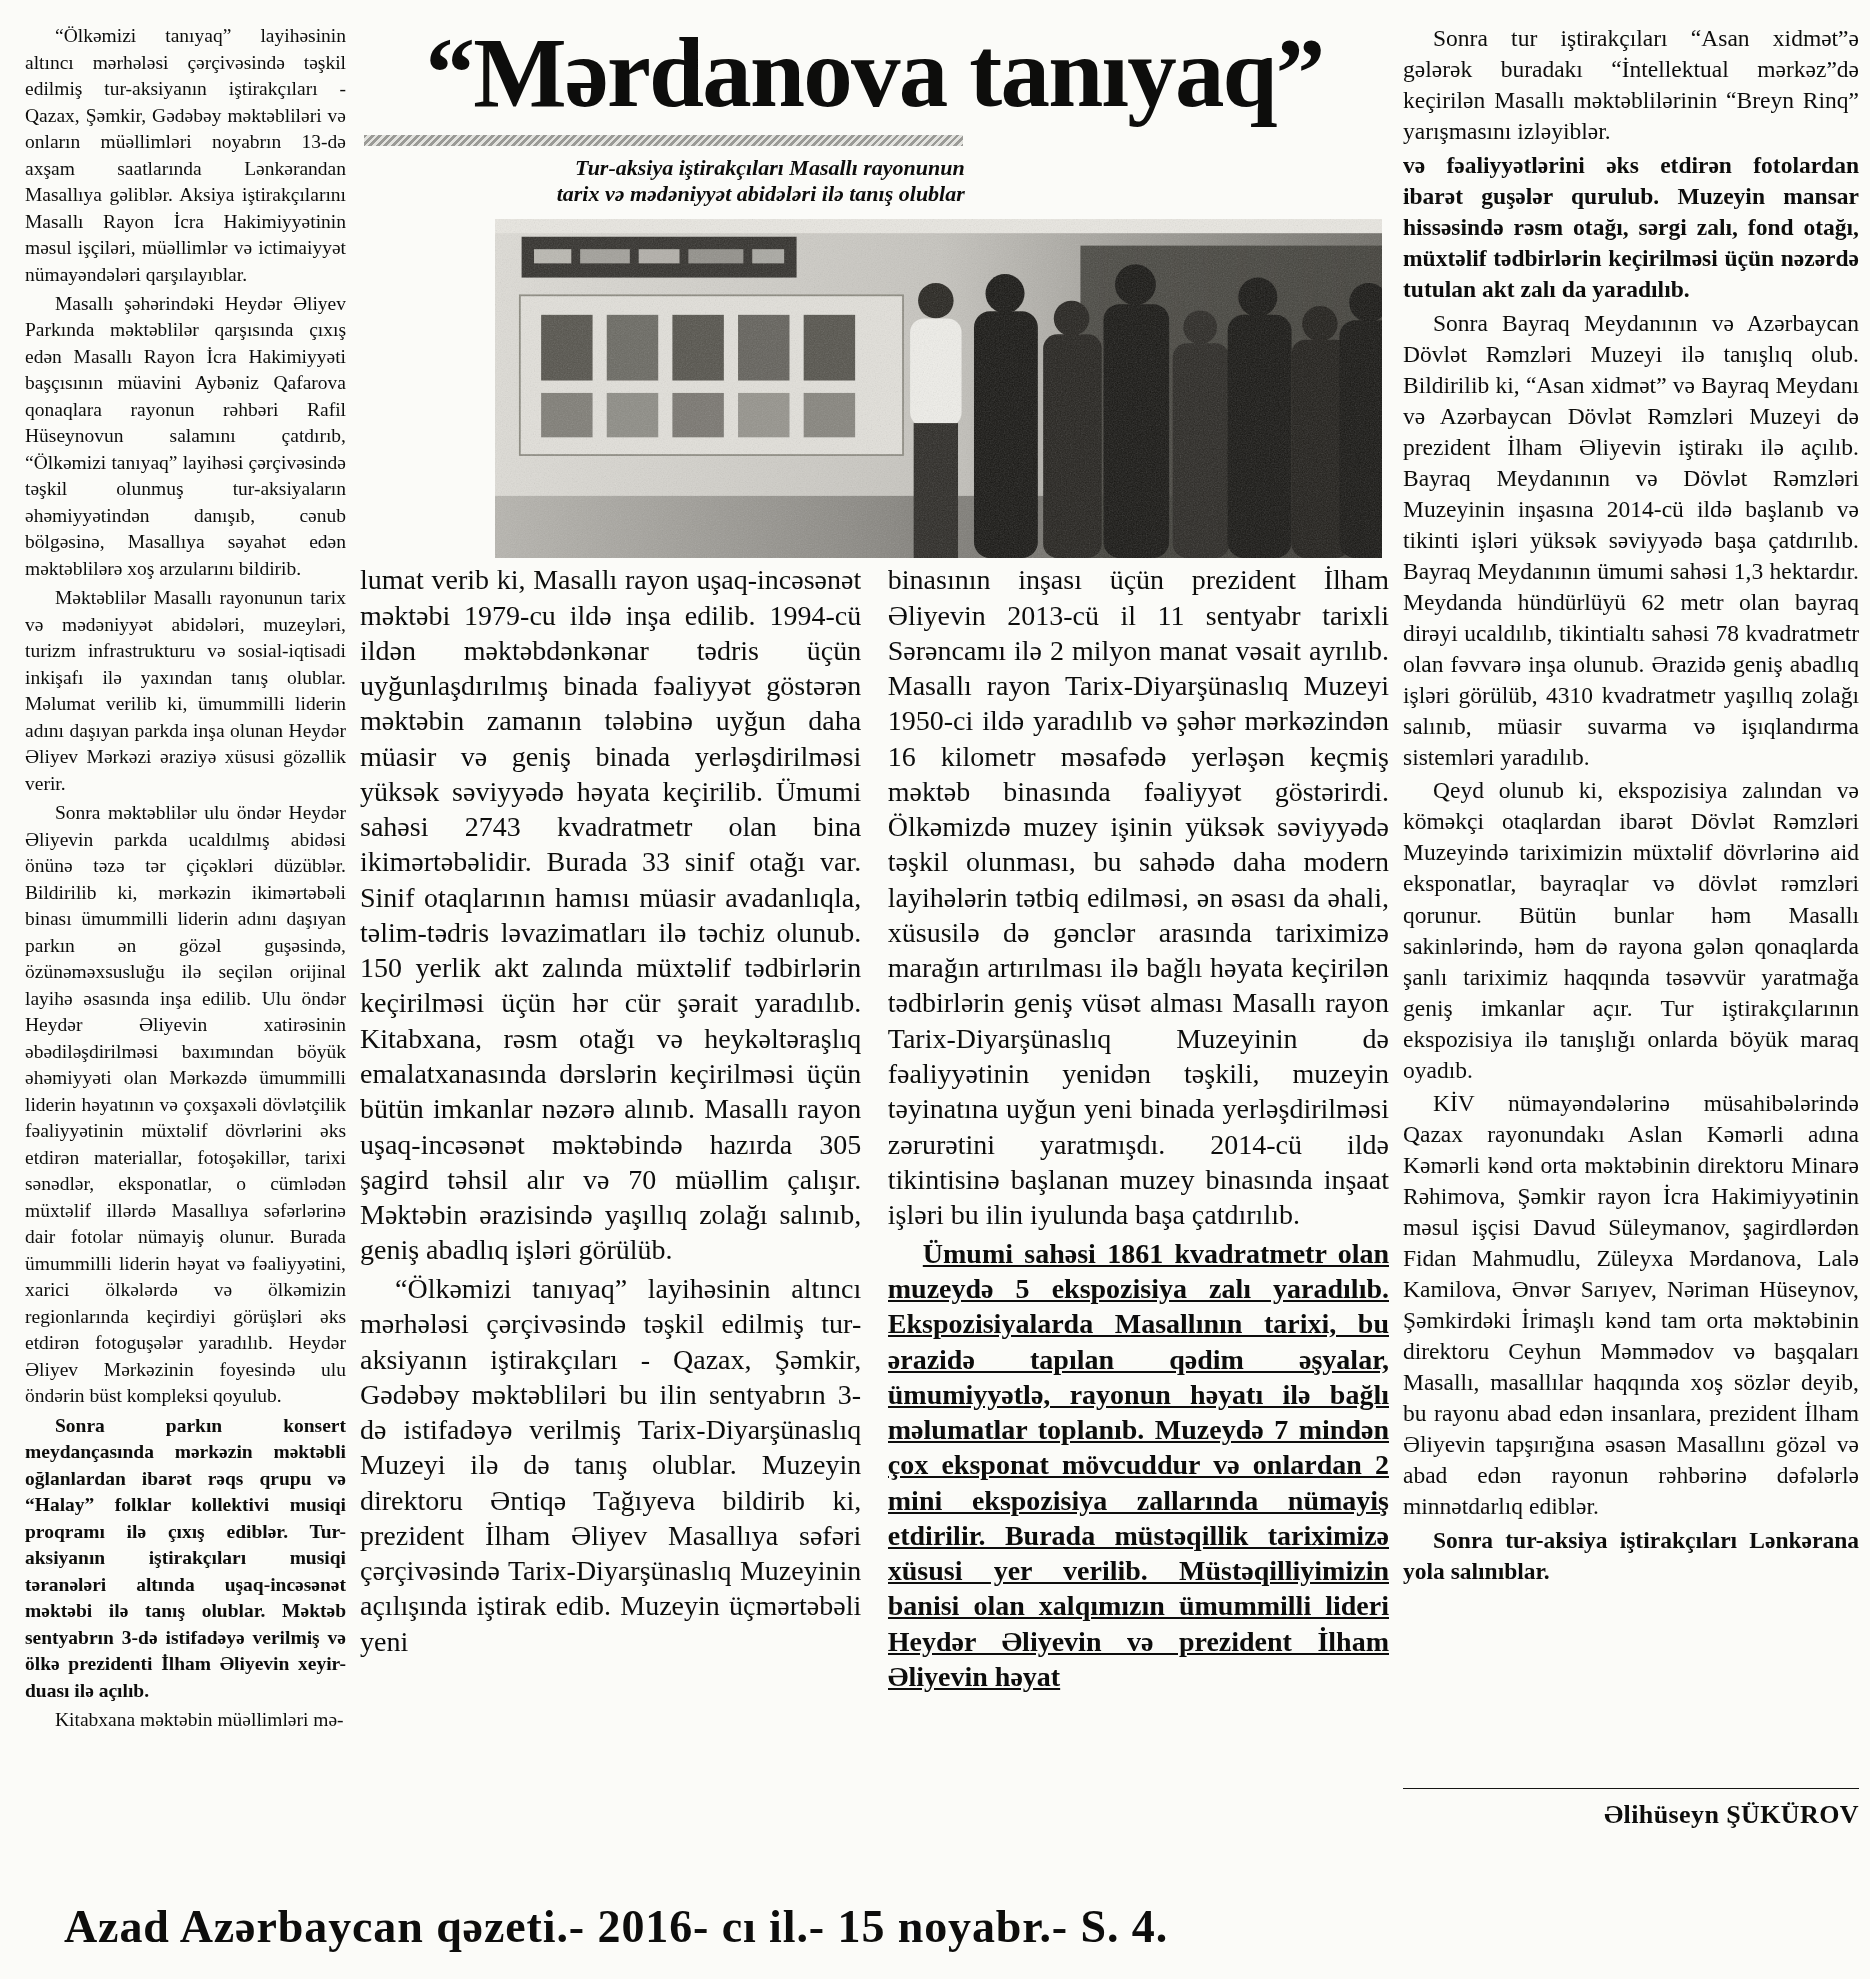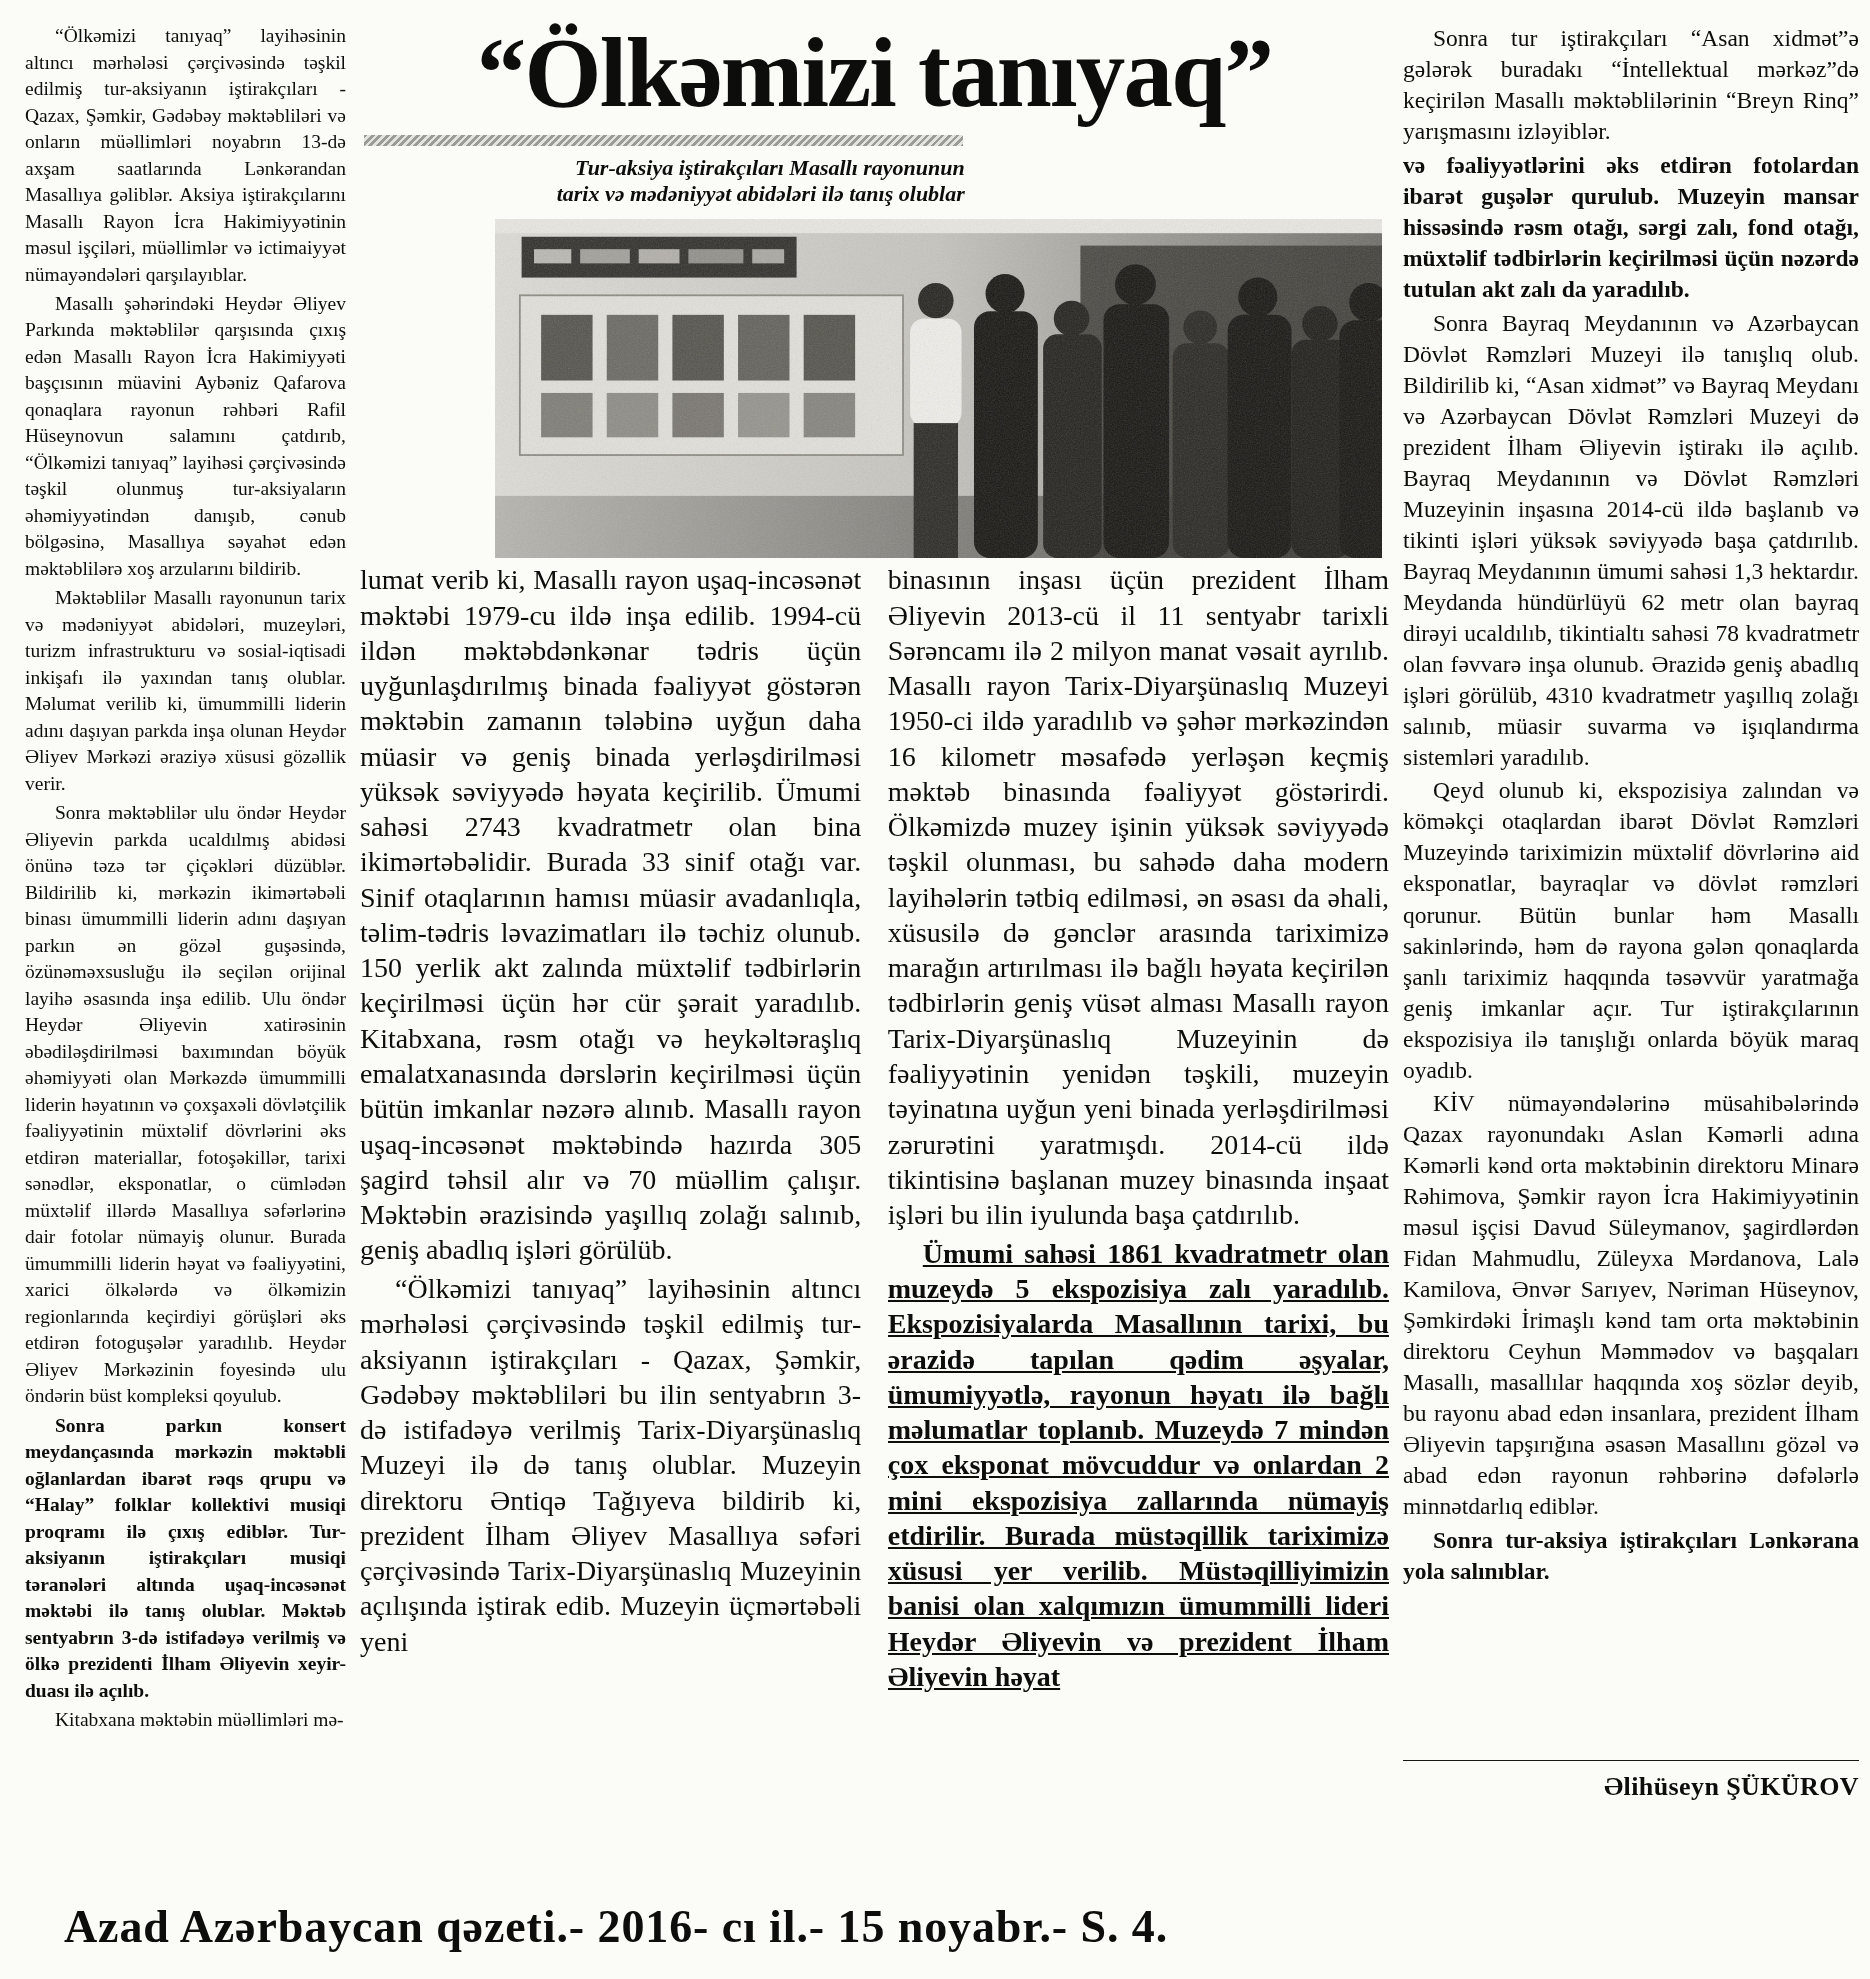--- a/index.html
+++ b/index.html
@@ -93,21 +93,21 @@
     line-height: 1.26;
     text-align: justify;
     overflow: hidden;
   }
   .mcol p { margin: 0 0 3.5px 0; text-indent: 35px; }
   .mcol p.no-indent { text-indent: 0; }
   .mcol p.bold { font-weight: 700; text-decoration: underline; }
 
   .byline-wrap {
     margin-top: auto;
-    margin-bottom: 51px;
+    margin-bottom: 23px;
     border-top: 1.8px solid #161614;
     padding-top: 8.9px;
   }
   .byline {
     text-align: right;
     font-weight: 700;
     font-size: 26px;
     letter-spacing: 0.4px;
   }
 
@@ -130,21 +130,21 @@
     <section class="col col1">
       <p class="para">“Ölkəmizi tanıyaq” layihəsinin altıncı mərhələsi çərçivəsində təşkil edilmiş tur-aksiyanın iştirakçıları - Qazax, Şəmkir, Gədəbəy məktəbliləri və onların müəllimləri noyabrın 13-də axşam saatlarında Lənkərandan Masallıya gəliblər. Aksiya iştirakçılarını Masallı Rayon İcra Hakimiyyətinin məsul işçiləri, müəllimlər və ictimaiyyət nümayəndələri qarşılayıblar.</p>
       <p class="para">Masallı şəhərindəki Heydər Əliyev Parkında məktəblilər qarşısında çıxış edən Masallı Rayon İcra Hakimiyyəti başçısının müavini Aybəniz Qafarova qonaqlara rayonun rəhbəri Rafil Hüseynovun salamını çatdırıb, “Ölkəmizi tanıyaq” layihəsi çərçivəsində təşkil olunmuş tur-aksiyaların əhəmiyyətindən danışıb, cənub bölgəsinə, Masallıya səyahət edən məktəblilərə xoş arzularını bildirib.</p>
       <p class="para">Məktəblilər Masallı rayonunun tarix və mədəniyyət abidələri, muzeyləri, turizm infrastrukturu və sosial-iqtisadi inkişafı ilə yaxından tanış olublar. Məlumat verilib ki, ümummilli liderin adını daşıyan parkda inşa olunan Heydər Əliyev Mərkəzi əraziyə xüsusi gözəllik verir.</p>
       <p class="para">Sonra məktəblilər ulu öndər Heydər Əliyevin parkda ucaldılmış abidəsi önünə təzə tər çiçəkləri düzüblər. Bildirilib ki, mərkəzin ikimərtəbəli binası ümummilli liderin adını daşıyan parkın ən gözəl guşəsində, özünəməxsusluğu ilə seçilən orijinal layihə əsasında inşa edilib. Ulu öndər Heydər Əliyevin xatirəsinin əbədiləşdirilməsi baxımından böyük əhəmiyyəti olan Mərkəzdə ümummilli liderin həyatının və çoxşaxəli dövlətçilik fəaliyyətinin müxtəlif dövrlərini əks etdirən materiallar, fotoşəkillər, tarixi sənədlər, eksponatlar, o cümlədən müxtəlif illərdə Masallıya səfərlərinə dair fotolar nümayiş olunur. Burada ümummilli liderin həyat və fəaliyyətini, xarici ölkələrdə və ölkəmizin regionlarında keçirdiyi görüşləri əks etdirən fotoguşələr yaradılıb. Heydər Əliyev Mərkəzinin foyesində ulu öndərin büst kompleksi qoyulub.</p>
       <p class="para bold">Sonra parkın konsert meydançasında mərkəzin məktəbli oğlanlardan ibarət rəqs qrupu və “Halay” folklar kollektivi musiqi proqramı ilə çıxış ediblər. Tur-aksiyanın iştirakçıları musiqi təranələri altında uşaq-incəsənət məktəbi ilə tanış olublar. Məktəb sentyabrın 3-də istifadəyə verilmiş və ölkə prezidenti İlham Əliyevin xeyir-duası ilə açılıb.</p>
       <p class="para">Kitabxana məktəbin müəllimləri mə-</p>
     </section>
 
     <section class="mid">
-      <h1 class="headline">“Ölkəmizi tanıyaq”</h1>
+      <h1 class="headline">“Mərdanova tanıyaq”</h1>
       <div class="headline-rule"></div>
       <h2 class="subhead">
         <span>Tur-aksiya iştirakçıları Masallı rayonunun</span><br>
         <span>tarix və mədəniyyət abidələri ilə tanış olublar</span>
       </h2>
 
       <div class="photo">
         <svg viewBox="0 0 1000 382" preserveAspectRatio="none" role="img">
           <defs>
             <linearGradient id="wallg" x1="0" y1="0" x2="1" y2="0">

